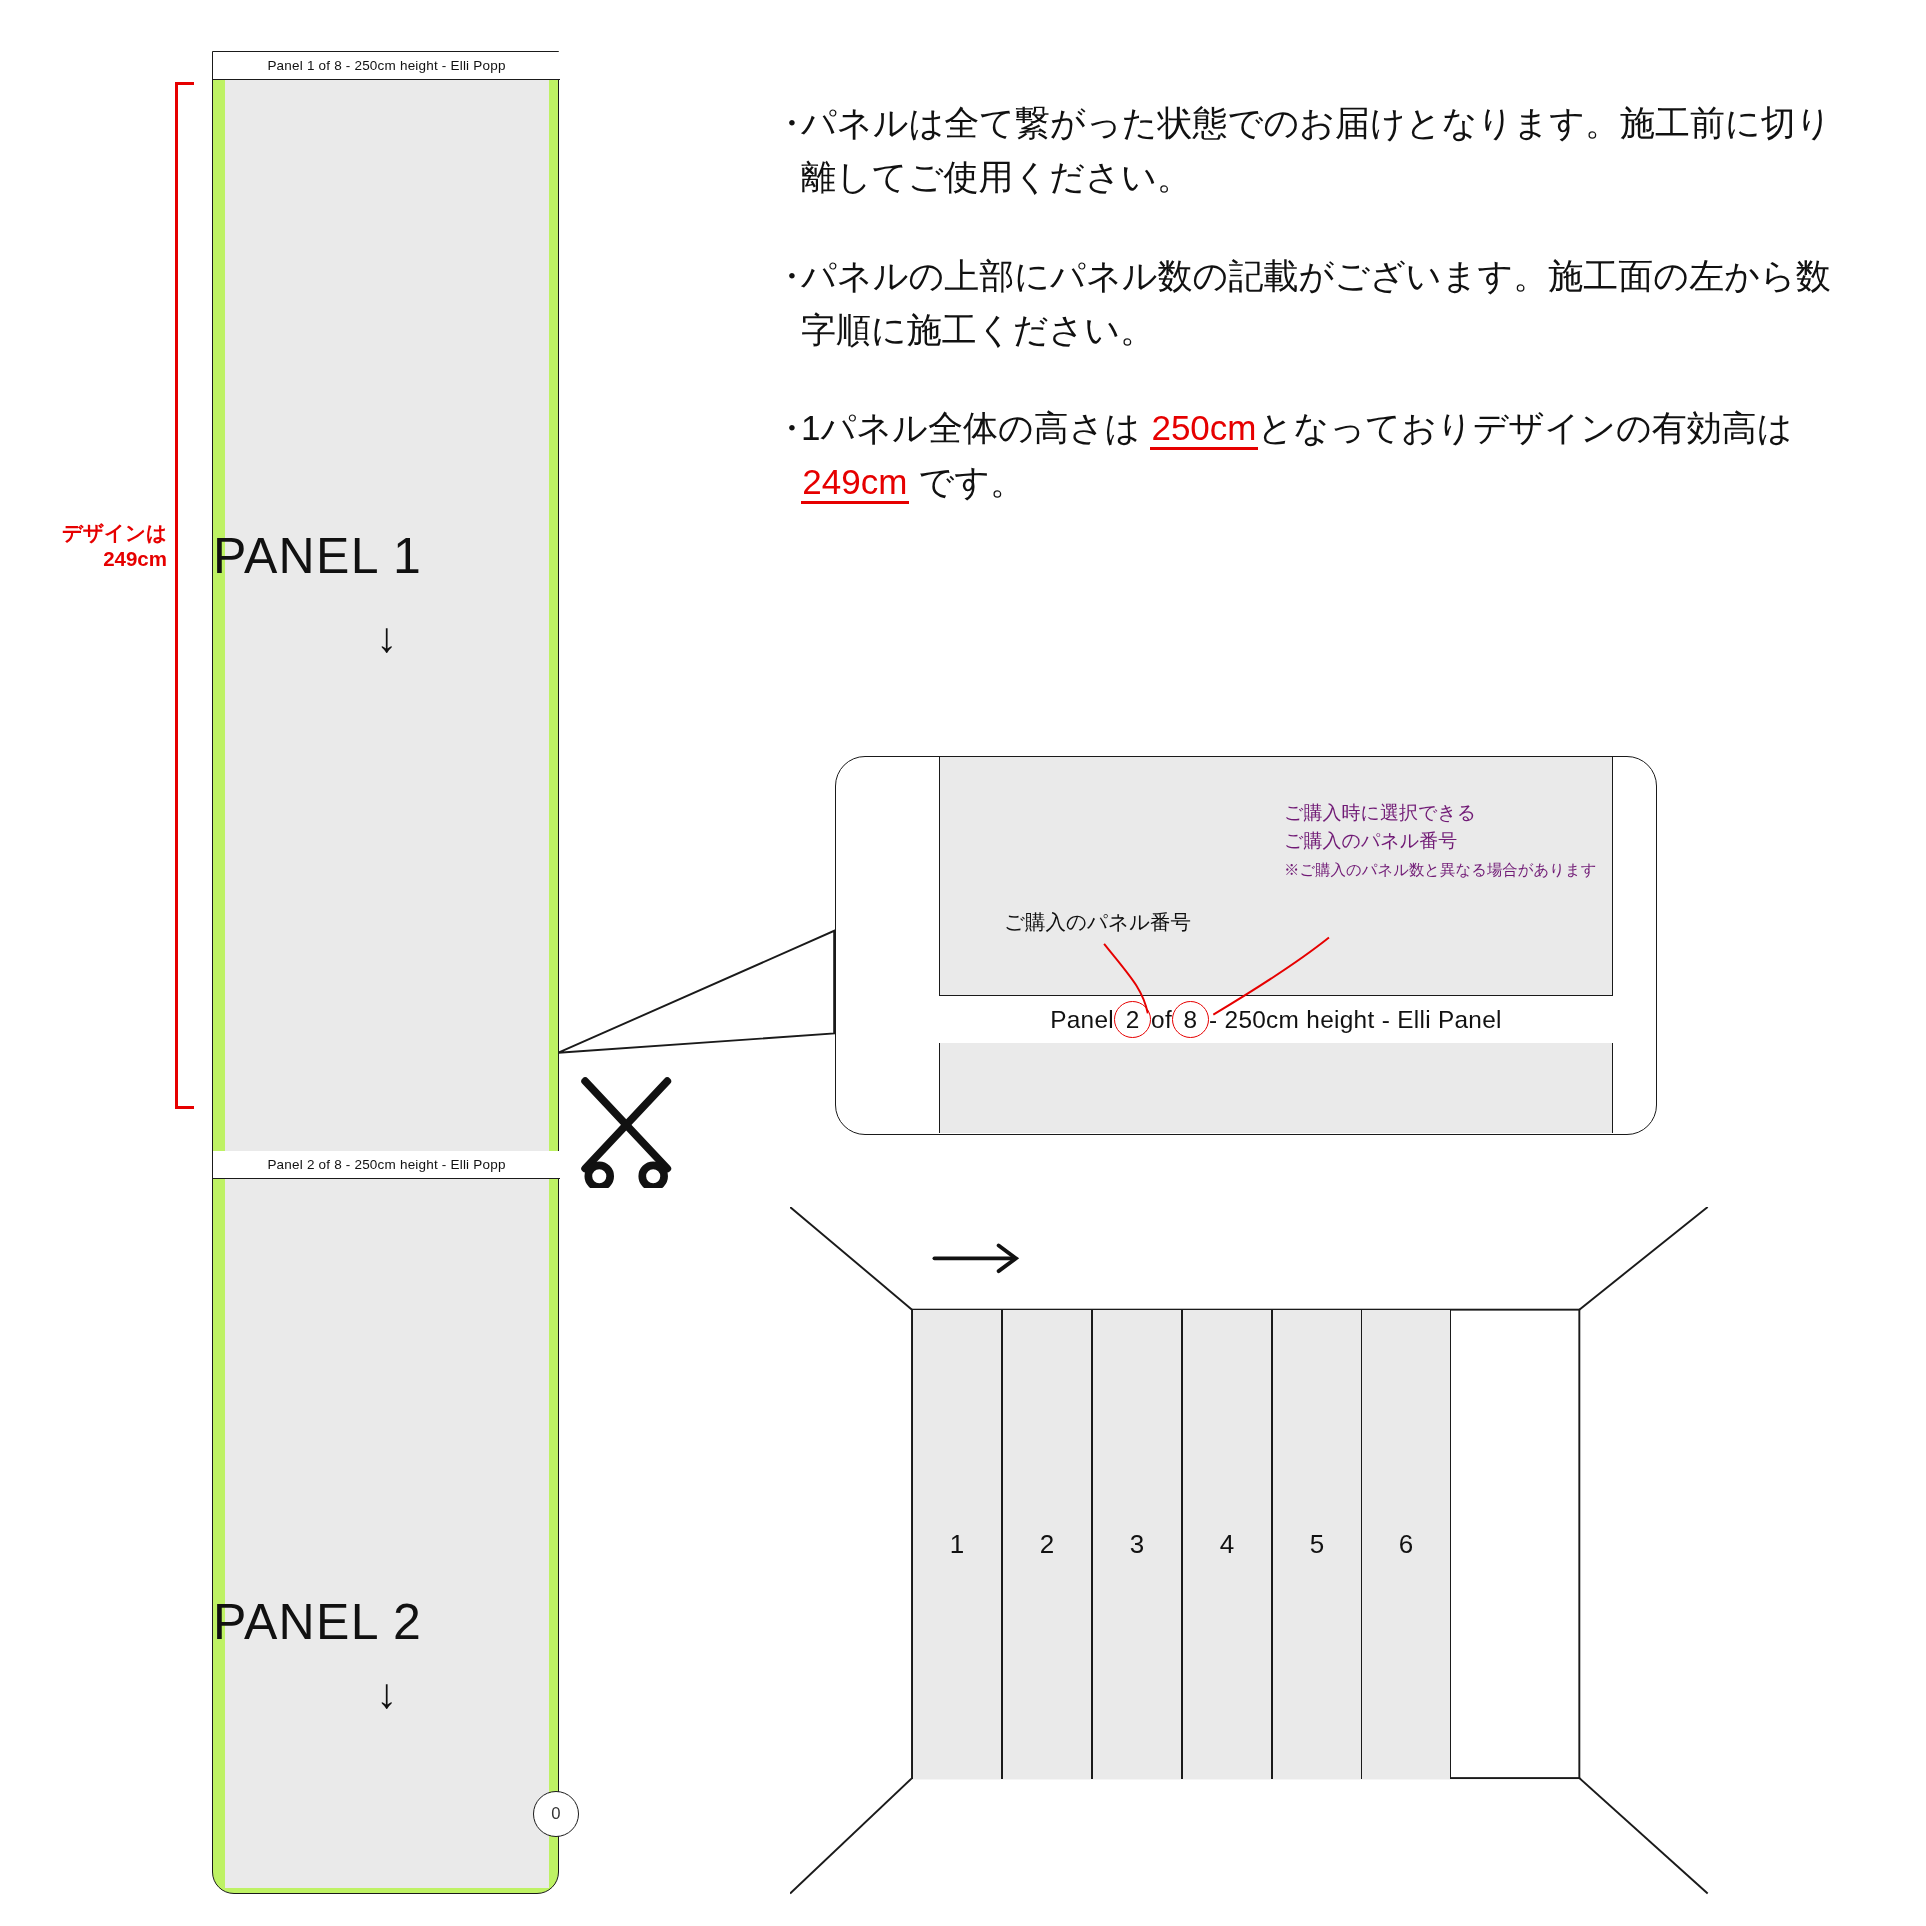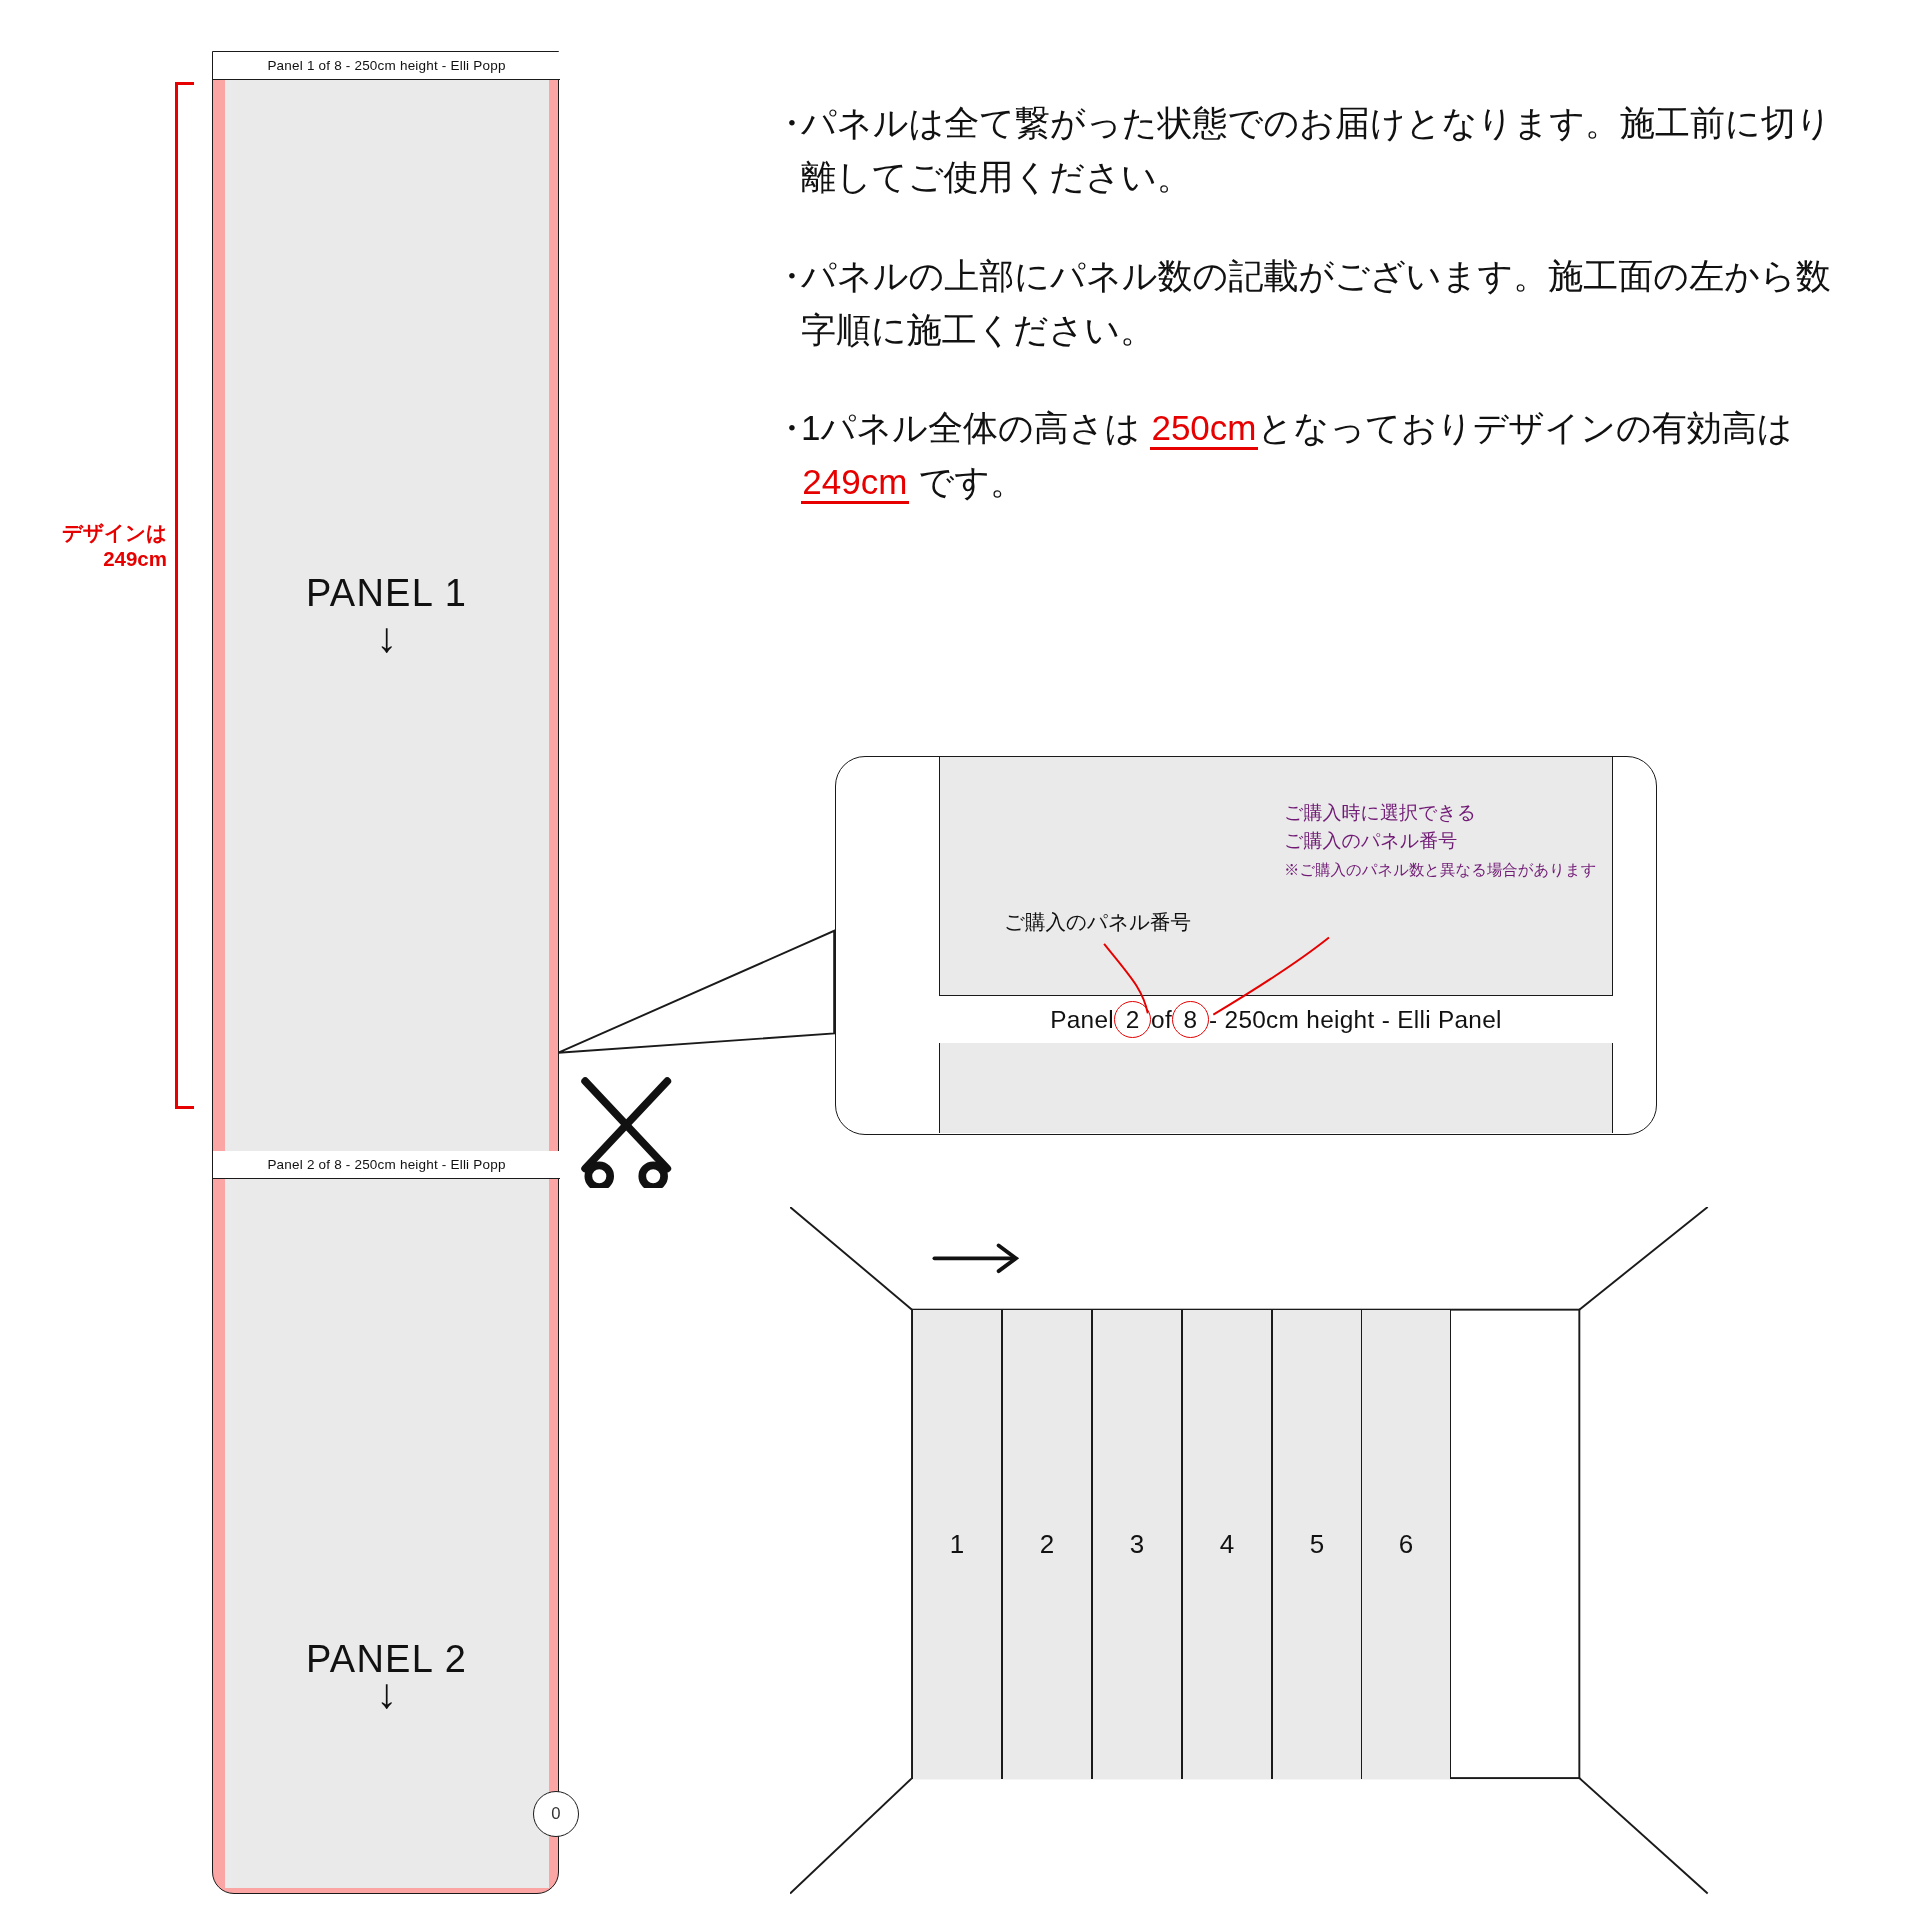--- a/index.html
+++ b/index.html
@@ -25,21 +25,21 @@
     height: 1849px;
   }
   .roll-body {
     position: absolute;
     left: 0;
     top: 0;
     width: 347px;
     height: 1843px;
     border: 1.9px solid #1a1a1a;
     border-radius: 0 0 22px 22px;
-    background: #fca5a5;
+    background: #bef264;
     box-sizing: border-box;
   }
   .panel-label-strip {
     position: absolute;
     left: 0;
     width: 347px;
     height: 28px;
     border-bottom: 1.3px solid #1a1a1a;
     box-sizing: border-box;
     display: flex;
@@ -53,25 +53,24 @@
   .panel-area {
     position: absolute;
     left: 11.6px;
     width: 324px;
     background: #eaeaea;
   }
   .panel-title {
     position: absolute;
     width: 347px;
     left: 0;
-    text-align: center;
-    font-size: 38px;
+    text-align: left;
+    font-size: 50px;
     letter-spacing: 1.3px;
     color: #111;
-    margin-top: 45px;
   }
   .panel-arrow {
     position: absolute;
     width: 347px;
     left: 0;
     text-align: center;
     font-size: 42px;
     line-height: 1;
     color: #111;
   }

